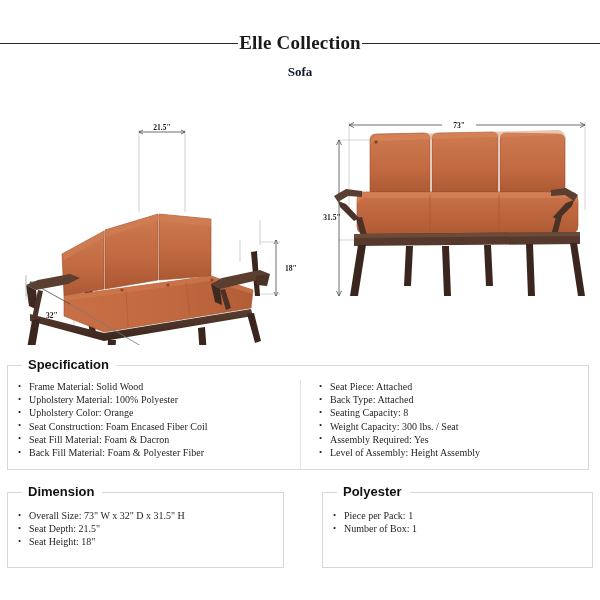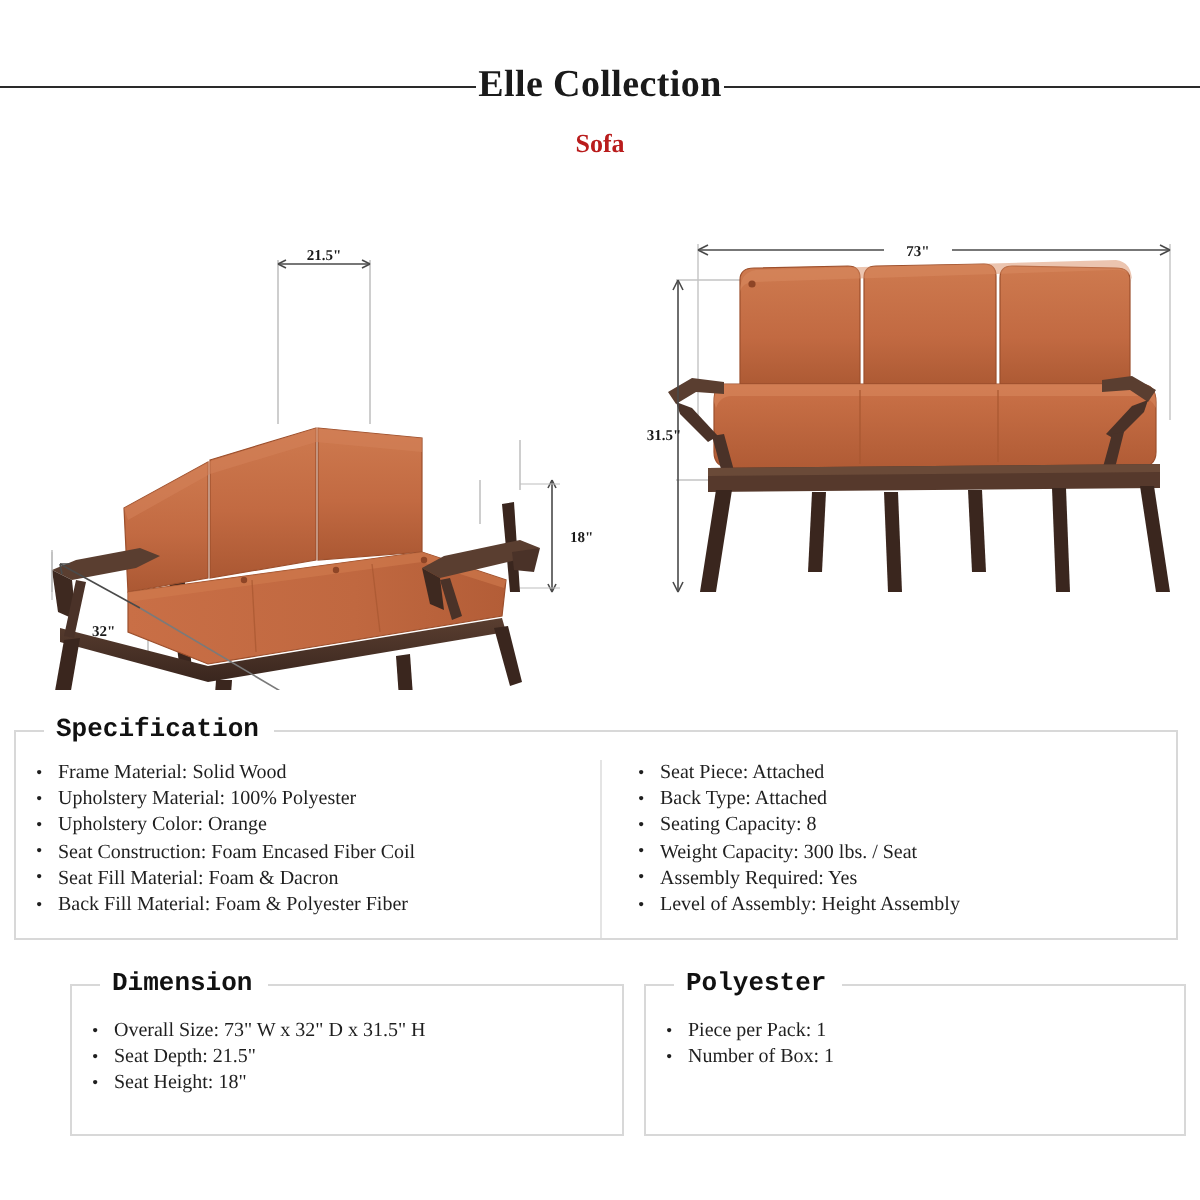--- a/index.html
+++ b/index.html
@@ -44,21 +44,21 @@
   }
   .subtitle {
     position: absolute;
     top: 64px;
     left: 0;
     width: 600px;
     text-align: center;
     font-family: "Liberation Serif", serif;
     font-size: 13px;
     font-weight: bold;
-    color: #b91c1c;
+    color: #0f172a;
   }
 
   
   .figures {
     position: absolute;
     top: 100px;
     left: 0;
     width: 600px;
     height: 245px;
   }
@@ -84,40 +84,39 @@
     border: 1px solid #d8d8d8;
     background: #ffffff;
     box-sizing: border-box;
   }
   .panel-legend {
     position: absolute;
     top: -10px;
     left: 14px;
     background: #ffffff;
     padding: 0 8px 0 6px;
-    font-family: Liberation Mono, monospace;
+    font-family: Liberation Sans, sans-serif;
     font-size: 13px;
     font-weight: bold;
     color: #111111;
     white-space: nowrap;
     line-height: 18px;
   }
 
   #spec-panel {
     left: 7px;
     top: 365px;
     width: 582px;
     height: 105px;
   }
   #dimension-panel {
     left: 7px;
     top: 492px;
     width: 277px;
     height: 76px;
-    margin-left: 28px;
   }
   #shipping-panel {
     left: 322px;
     top: 492px;
     width: 271px;
     height: 76px;
   }
 
   .spec-cols {
     position: absolute;

